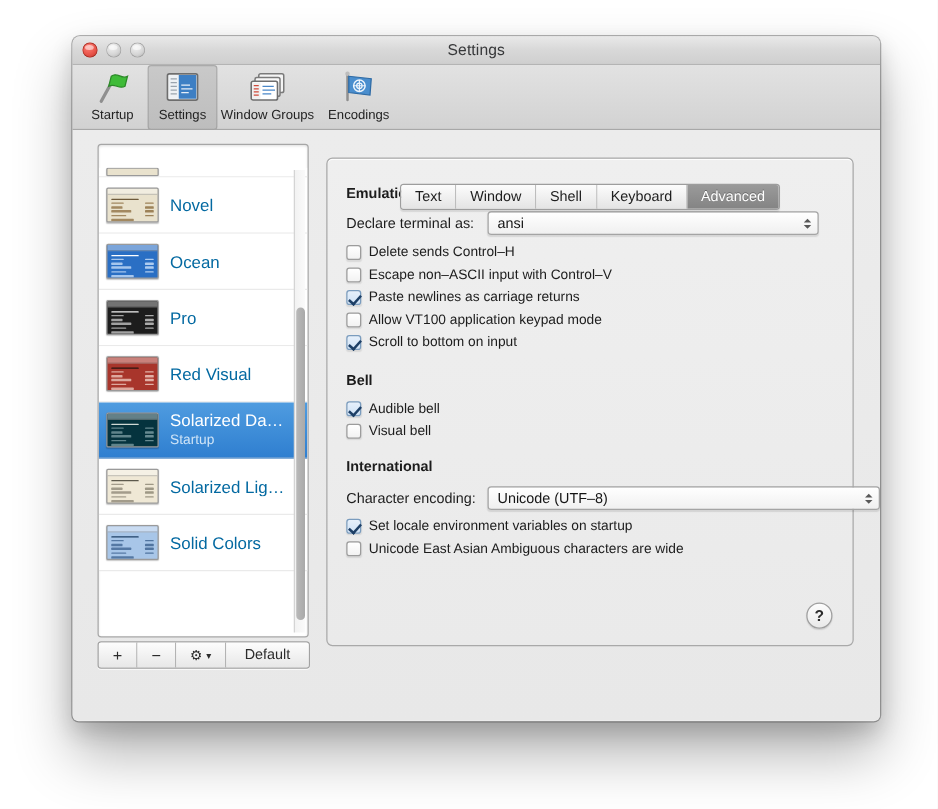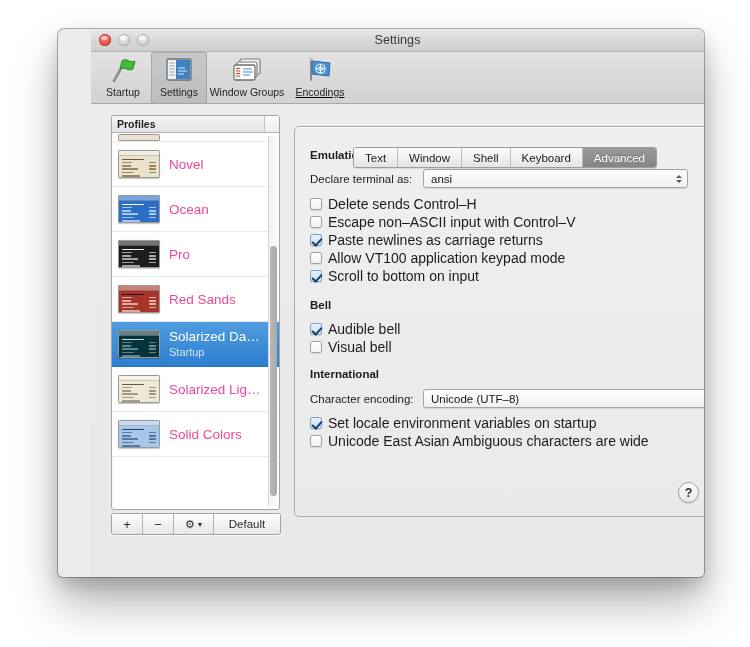--- a/index.html
+++ b/index.html
@@ -20,21 +20,20 @@
     top: 29px;
     width: 646px;
     height: 548px;
     border-radius: 6px 6px 5px 5px;
     background: #ececec;
     box-shadow:
       0 26px 46px rgba(0,0,0,0.30),
       0 8px 18px rgba(0,0,0,0.16),
       0 0 0 1px rgba(120,120,120,0.55);
     overflow: hidden;
-    padding-left: 33px;
   }
 
   
   #titlebar {
     position: relative;
     height: 23px;
     background: linear-gradient(to bottom, #e9e9e9 0%, #d8d8d8 50%, #cfcfcf 100%);
     border-bottom: 1px solid #b4b4b4;
     display: flex;
     align-items: center;
@@ -99,21 +98,21 @@
     box-shadow: inset 0 0 0 1px rgba(140,140,140,.5);
   }
   .tbicon { height: 30px; display:flex; align-items:center; justify-content:center; }
   .tblabel {
     font-size: 10.5px;
     color: #242424;
     white-space: nowrap;
     margin-top: 1px;
   }
   .tbitem.wide { width: 80px; }
-  .tbitem.wide2 { width: 66px; text-decoration: underline; }
+  .tbitem.wide2 { width: 66px; }
 
   
   #body {
     position: relative;
     height: calc(548px - 23px - 53px);
     background: linear-gradient(to bottom, #ececec 0%, #e8e8e8 100%);
   }
 
   
   #profiles {
@@ -176,21 +175,21 @@
     flex: none;
     position: relative;
     overflow: hidden;
     box-shadow: 0 .5px 1px rgba(0,0,0,.22);
   }
   .pthumb .tl { position:absolute; left:0; right:0; top:0; height:5px; background: rgba(255,255,255,.38); border-bottom: .5px solid rgba(0,0,0,.18); }
   .pthumb .ln { position: absolute; height: 1.6px; border-radius: .5px; }
   .pname {
     margin-left: 9px;
     font-size: 13.5px;
-    color: #ec4899;
+    color: #0369a1;
     white-space: nowrap;
     overflow: hidden;
   }
   .selected .pname { color: #ffffff; }
   .pmeta-wrap { margin-left: 9px; display: flex; flex-direction: column; justify-content: flex-start; overflow: hidden; }
   .pmeta-wrap .pname { margin-left: 0; line-height: 16px; }
   .psub { font-size: 11px; color: #cfe4f7; line-height: 14px; }
 
   
   #plist-scroll {
@@ -361,21 +360,21 @@
     content: "";
     position: absolute;
     left: 3.2px; top: 0.5px;
     width: 4px; height: 8px;
     border: solid #1d3f66;
     border-width: 0 2px 2px 0;
     transform: rotate(42deg);
   }
   .cblabel {
     margin-left: 6px;
-    font-size: 14px;
+    font-size: 11px;
     color: #1c1c1c;
     white-space: nowrap;
   }
 
   #helpbtn {
     position: absolute;
     right: 16px;
     bottom: 13px;
     width: 21px; height: 21px;
     border-radius: 50%;
@@ -475,21 +474,20 @@
           <line x1="15.5" y1="8" x2="15.5" y2="17.2" stroke="#eef5fc" stroke-width=".9"></line>
         </svg>
       </div>
       <div class="tblabel">Encodings</div>
     </div>
   </div>
 
   <div id="body">
 
     <div id="profiles">
-      <div id="profiles-header">Profiles</div>
       <div id="plist">
           <div class="prow partial">
             <div class="pthumb" style="height: 7px; background: rgb(233, 226, 205);"></div>
           </div>
           <div class="prow">
             <div class="pthumb" style="background: rgb(233, 226, 205);">
               <div class="tl"></div>
               <div class="ln" style="left: 3px; top: 7.5px; width: 22px; background: rgb(110, 90, 58); opacity: 1;"></div>
               <div class="ln" style="left: 3px; top: 10.8px; width: 10px; background: rgb(138, 106, 59); opacity: 0.75;"></div>
               <div class="ln" style="right: 3px; top: 10.8px; width: 7px; background: rgb(138, 106, 59); opacity: 0.8;"></div>
@@ -542,21 +540,21 @@
               <div class="ln" style="left: 3px; top: 10.8px; width: 10px; background: rgb(240, 207, 198); opacity: 0.75;"></div>
               <div class="ln" style="right: 3px; top: 10.8px; width: 7px; background: rgb(240, 207, 198); opacity: 0.8;"></div>
               <div class="ln" style="left: 3px; top: 14.1px; width: 9px; background: rgb(240, 207, 198); opacity: 0.75;"></div>
               <div class="ln" style="right: 3px; top: 14.1px; width: 7px; background: rgb(240, 207, 198); opacity: 0.8;"></div>
               <div class="ln" style="left: 3px; top: 17.4px; width: 16px; background: rgb(240, 207, 198); opacity: 0.75;"></div>
               <div class="ln" style="right: 3px; top: 17.4px; width: 7px; background: rgb(240, 207, 198); opacity: 0.8;"></div>
               <div class="ln" style="left: 3px; top: 20.7px; width: 12px; background: rgb(240, 207, 198); opacity: 0.75;"></div>
               <div class="ln" style="right: 3px; top: 20.7px; width: 7px; background: rgb(240, 207, 198); opacity: 0.8;"></div>
               <div class="ln" style="left: 3px; top: 24px; width: 18px; background: rgb(240, 207, 198); opacity: 0.75;"></div>
             </div>
-            <div class="pname">Red Sands</div>
+            <div class="pname">Red Visual</div>
           </div>
           <div class="prow selected">
             <div class="pthumb" style="background: rgb(5, 51, 62);">
               <div class="tl"></div>
               <div class="ln" style="left: 3px; top: 7.5px; width: 22px; background: rgb(207, 216, 212); opacity: 1;"></div>
               <div class="ln" style="left: 3px; top: 10.8px; width: 10px; background: rgb(127, 160, 166); opacity: 0.75;"></div>
               <div class="ln" style="right: 3px; top: 10.8px; width: 7px; background: rgb(127, 160, 166); opacity: 0.8;"></div>
               <div class="ln" style="left: 3px; top: 14.1px; width: 9px; background: rgb(127, 160, 166); opacity: 0.75;"></div>
               <div class="ln" style="right: 3px; top: 14.1px; width: 7px; background: rgb(127, 160, 166); opacity: 0.8;"></div>
               <div class="ln" style="left: 3px; top: 17.4px; width: 16px; background: rgb(127, 160, 166); opacity: 0.75;"></div>

